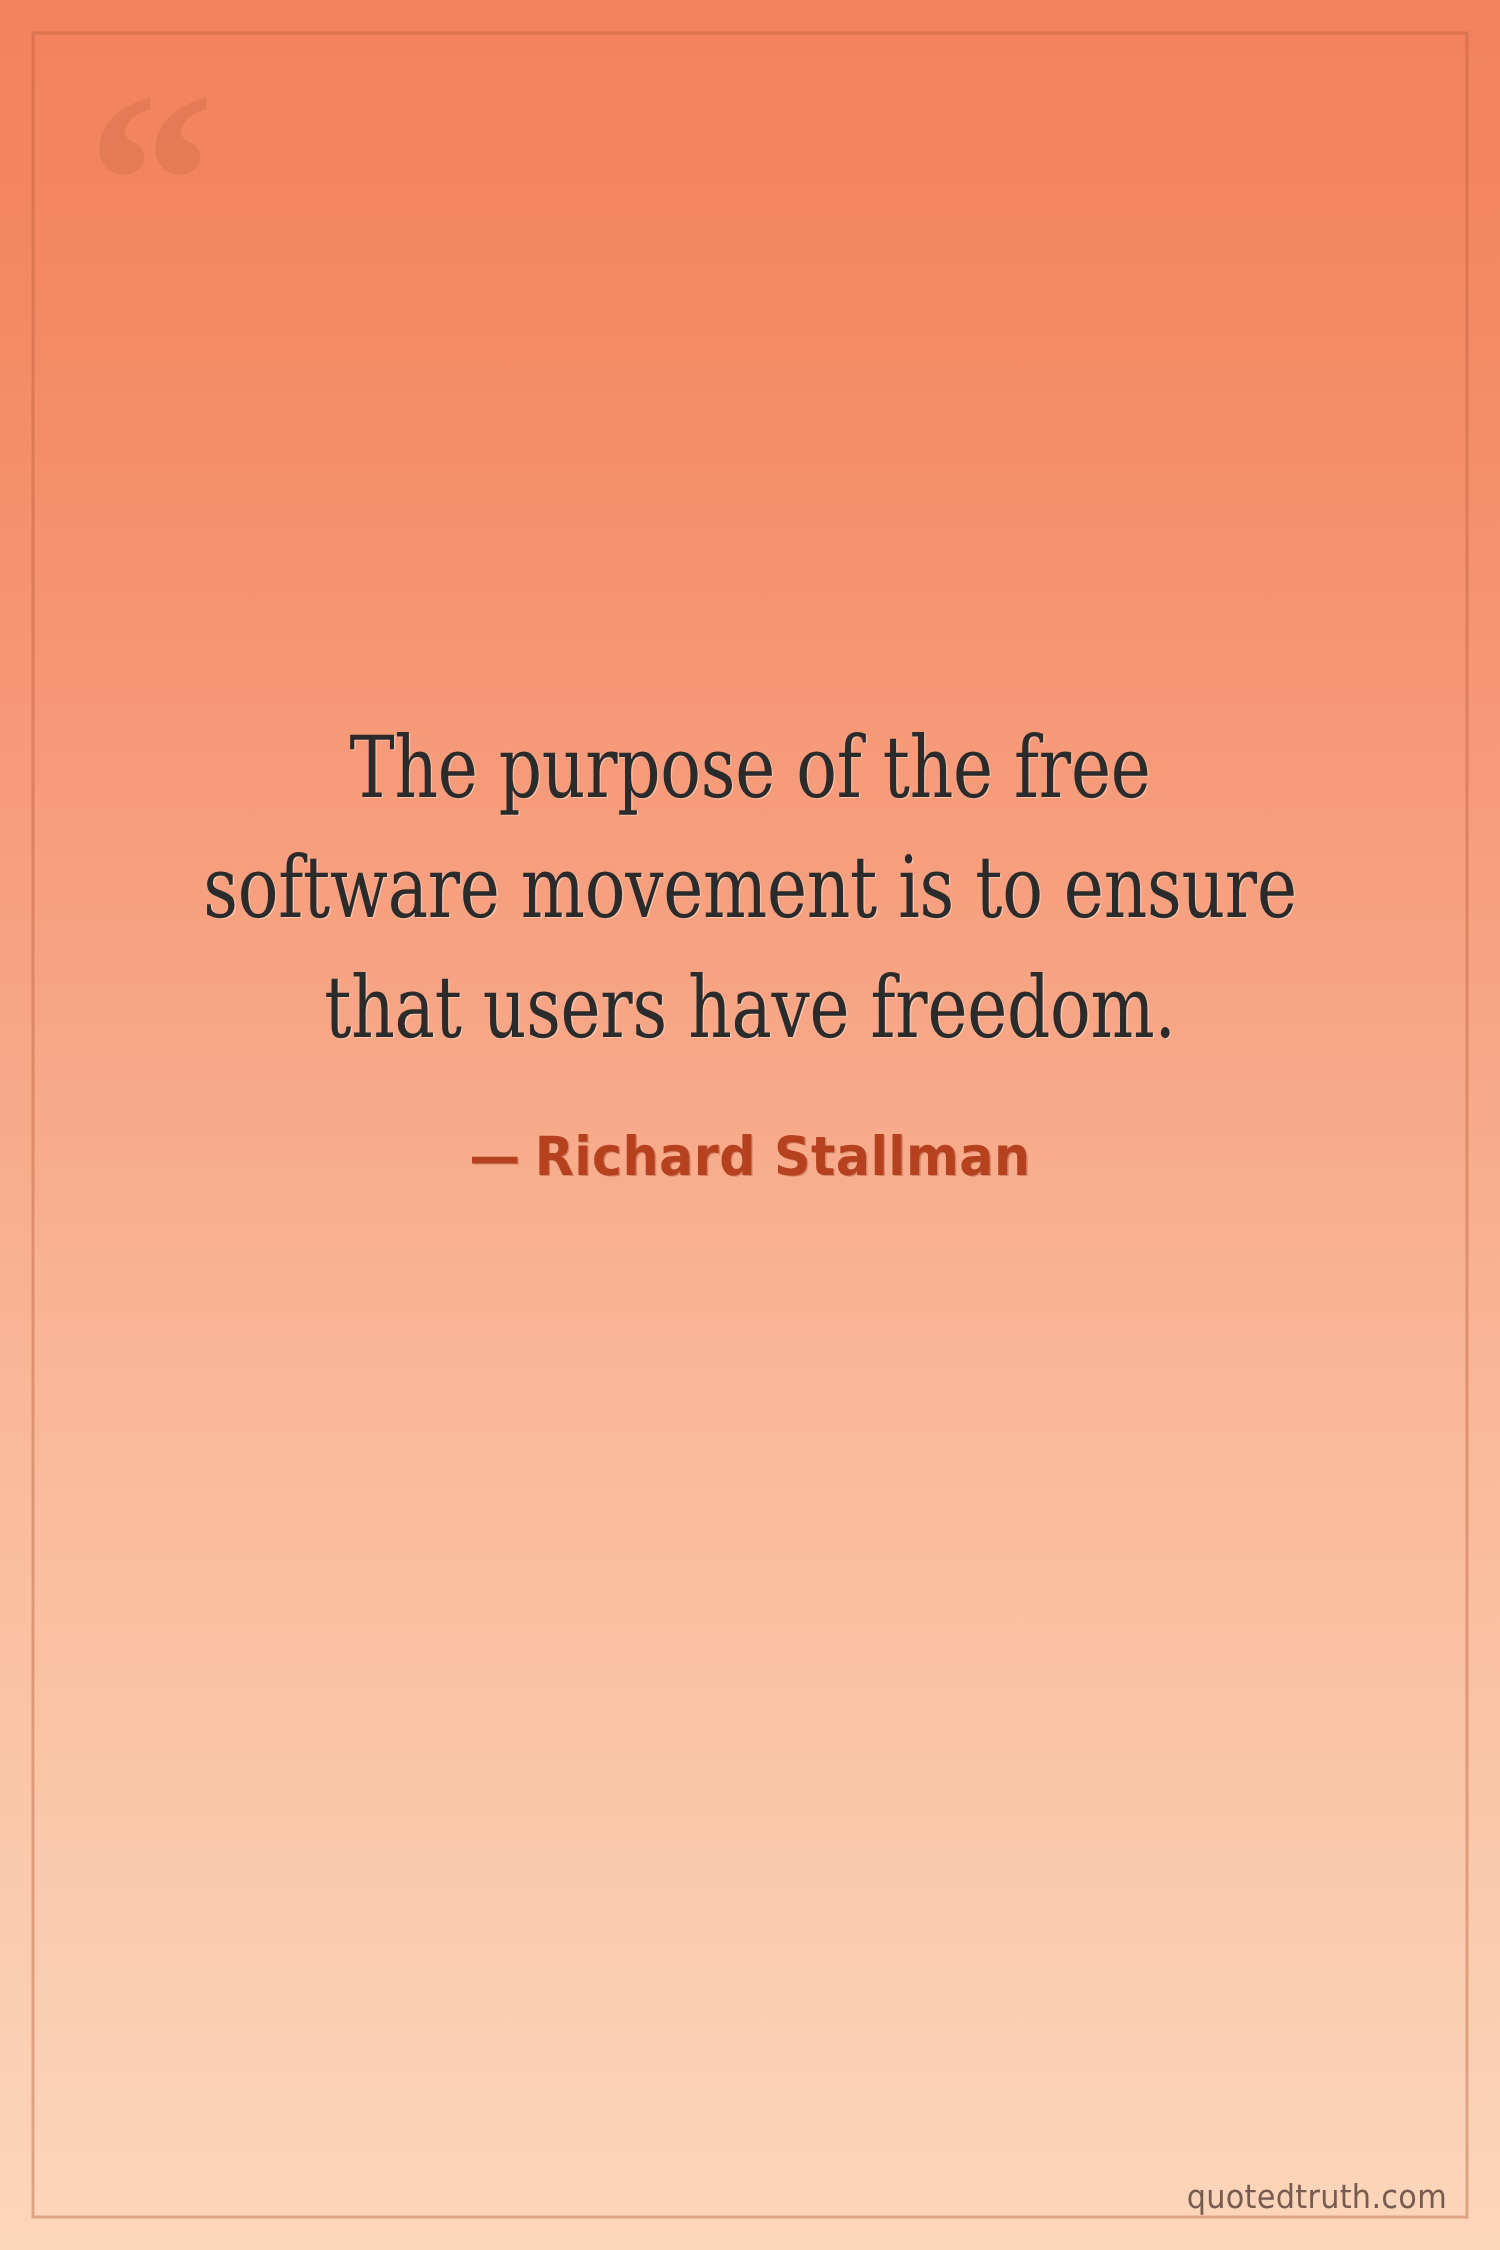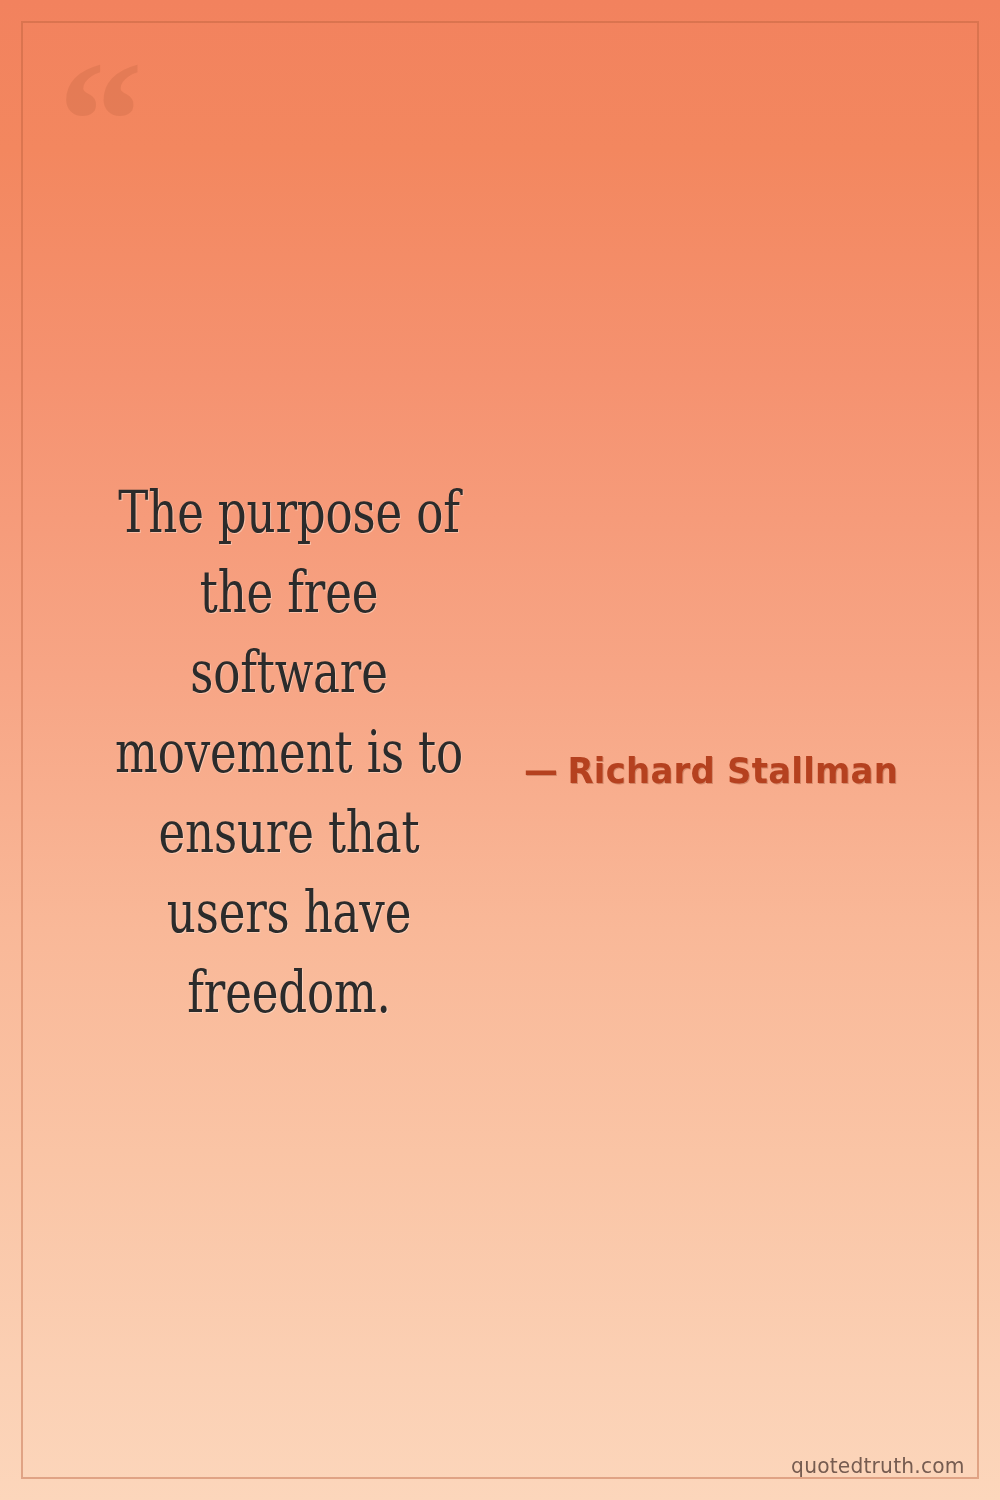--- a/index.html
+++ b/index.html
@@ -57,21 +57,21 @@
     user-select: none;
   }
 
   
   .content {
     position: absolute;
     left: 0;
     right: 0;
     top: 472px;
     display: flex;
-    flex-direction: row;
+    flex-direction: column;
     align-items: center;
     padding: 0 78px;
     box-sizing: border-box;
   }
 
   .quote-text {
     margin: 0;
     width: 100%;
     text-align: center;
     font-family: "DejaVu Serif", "Liberation Serif", serif;

